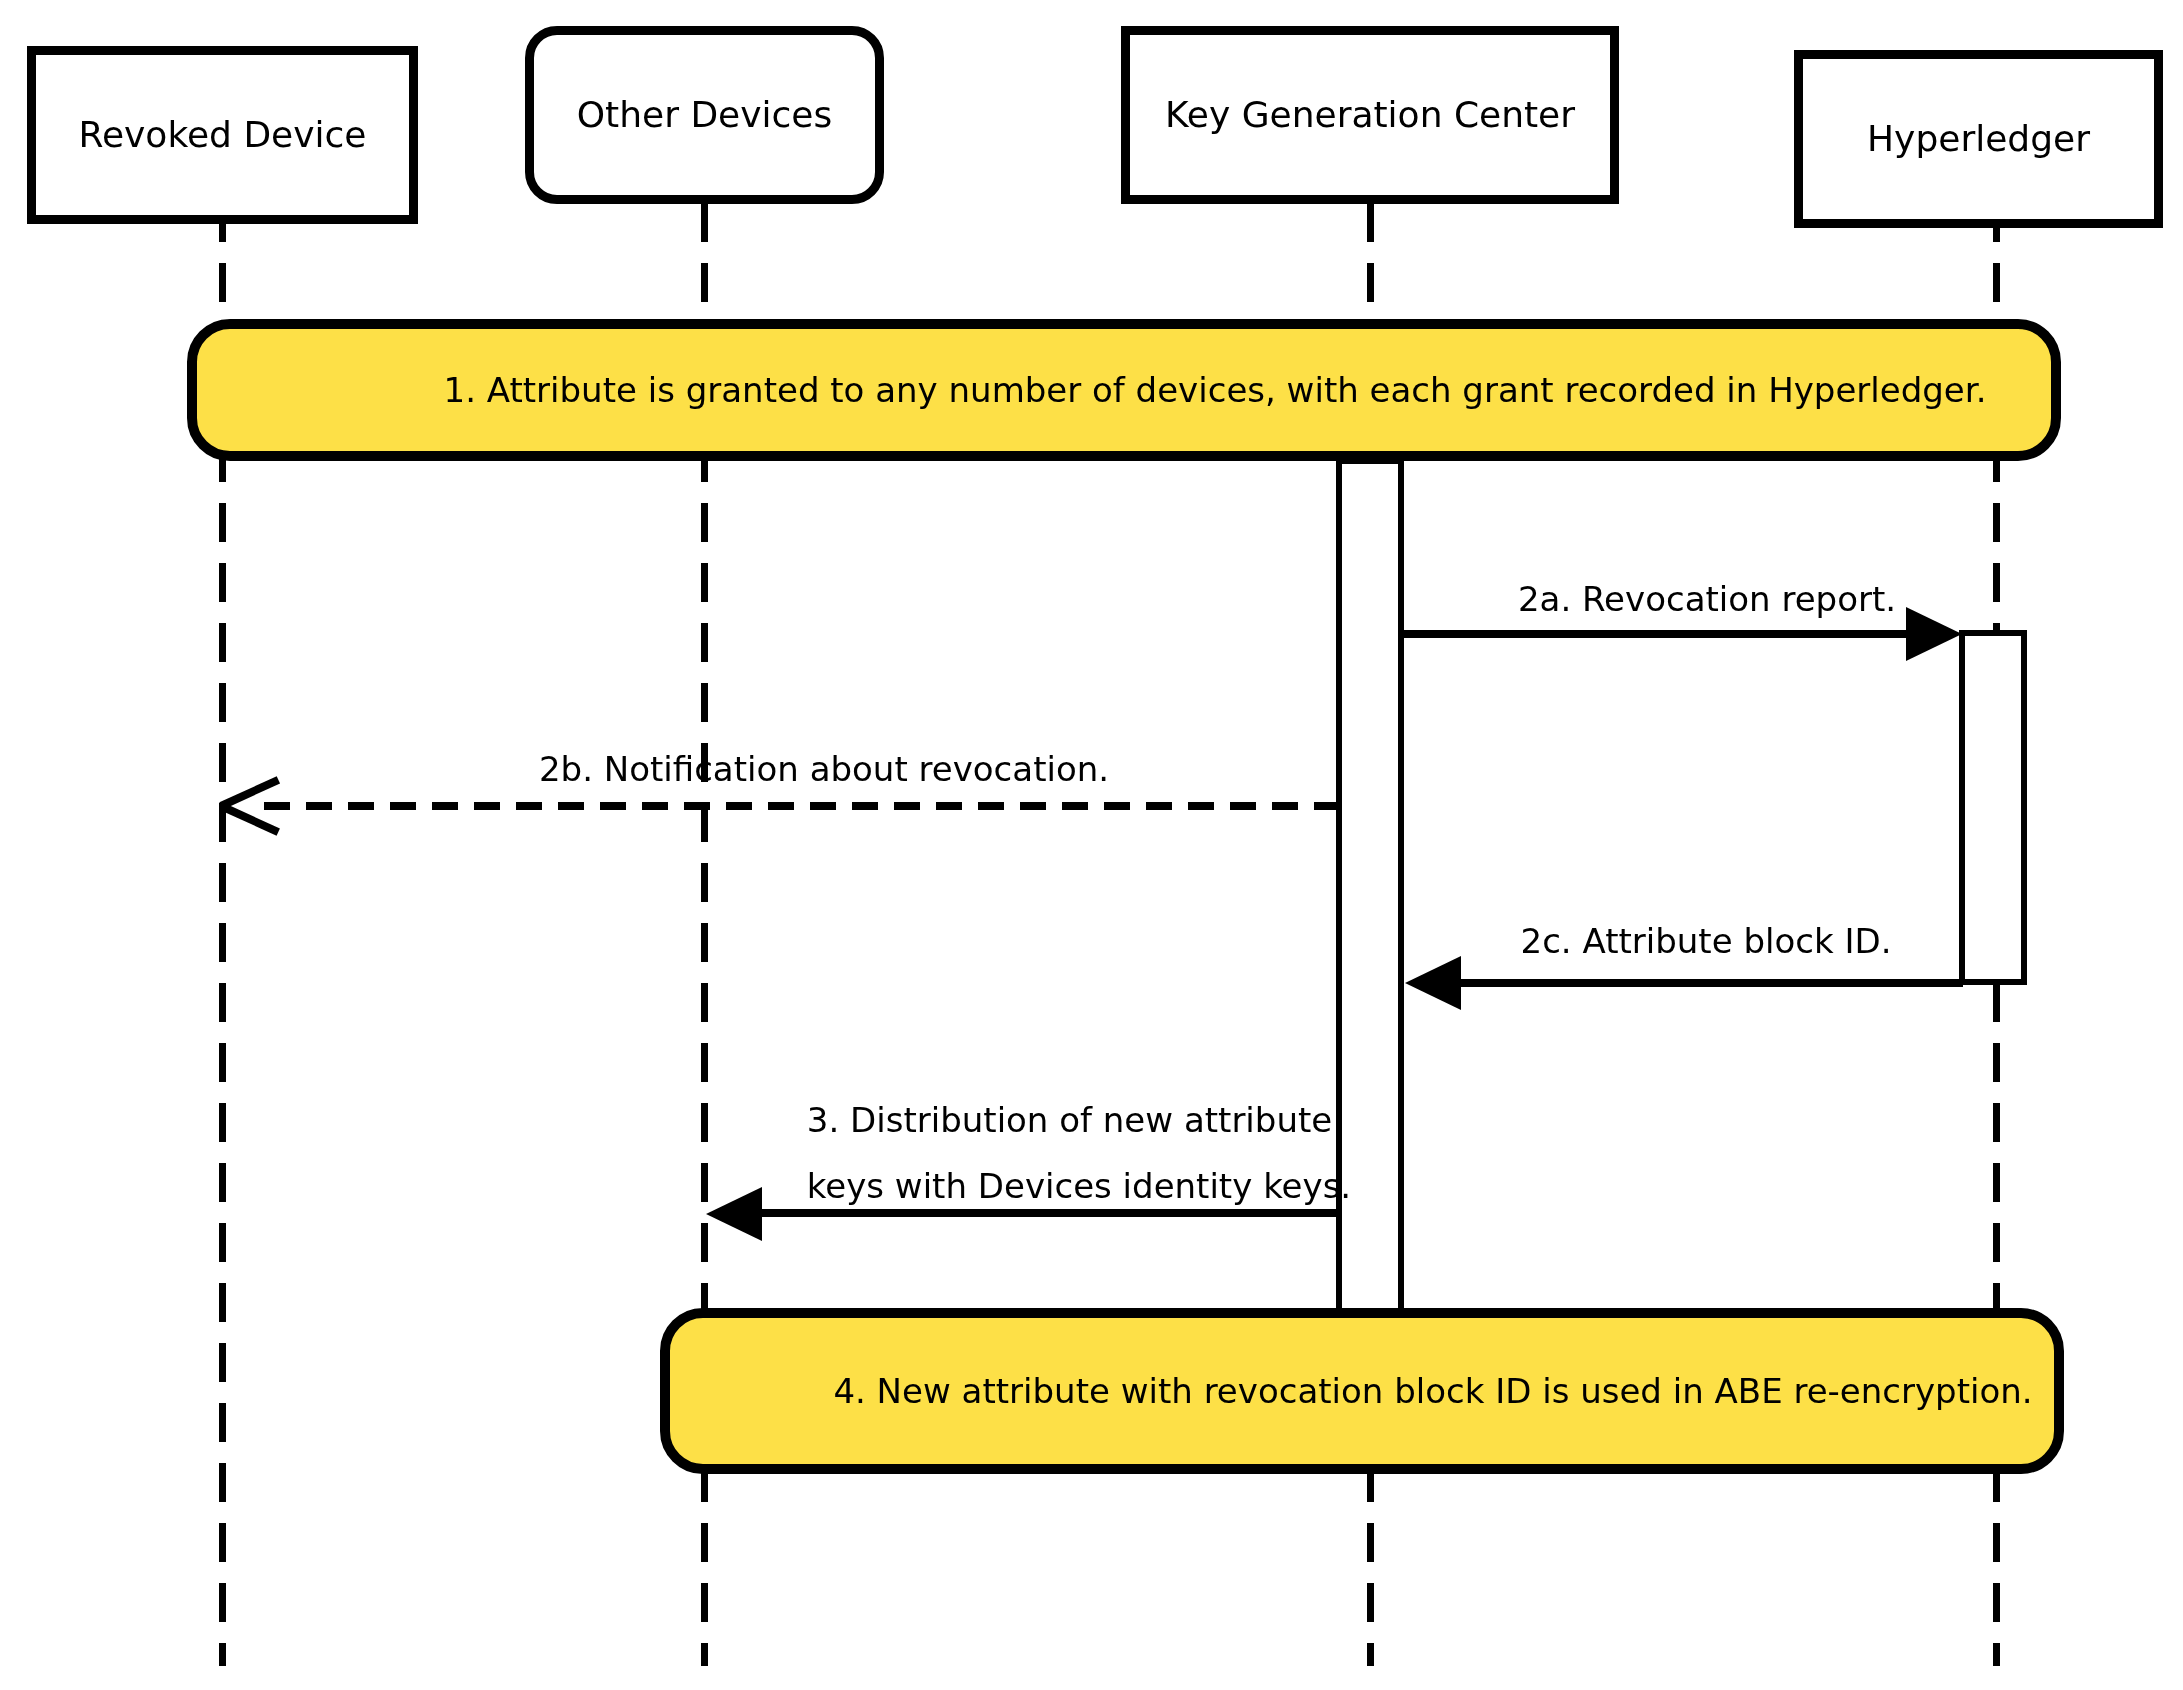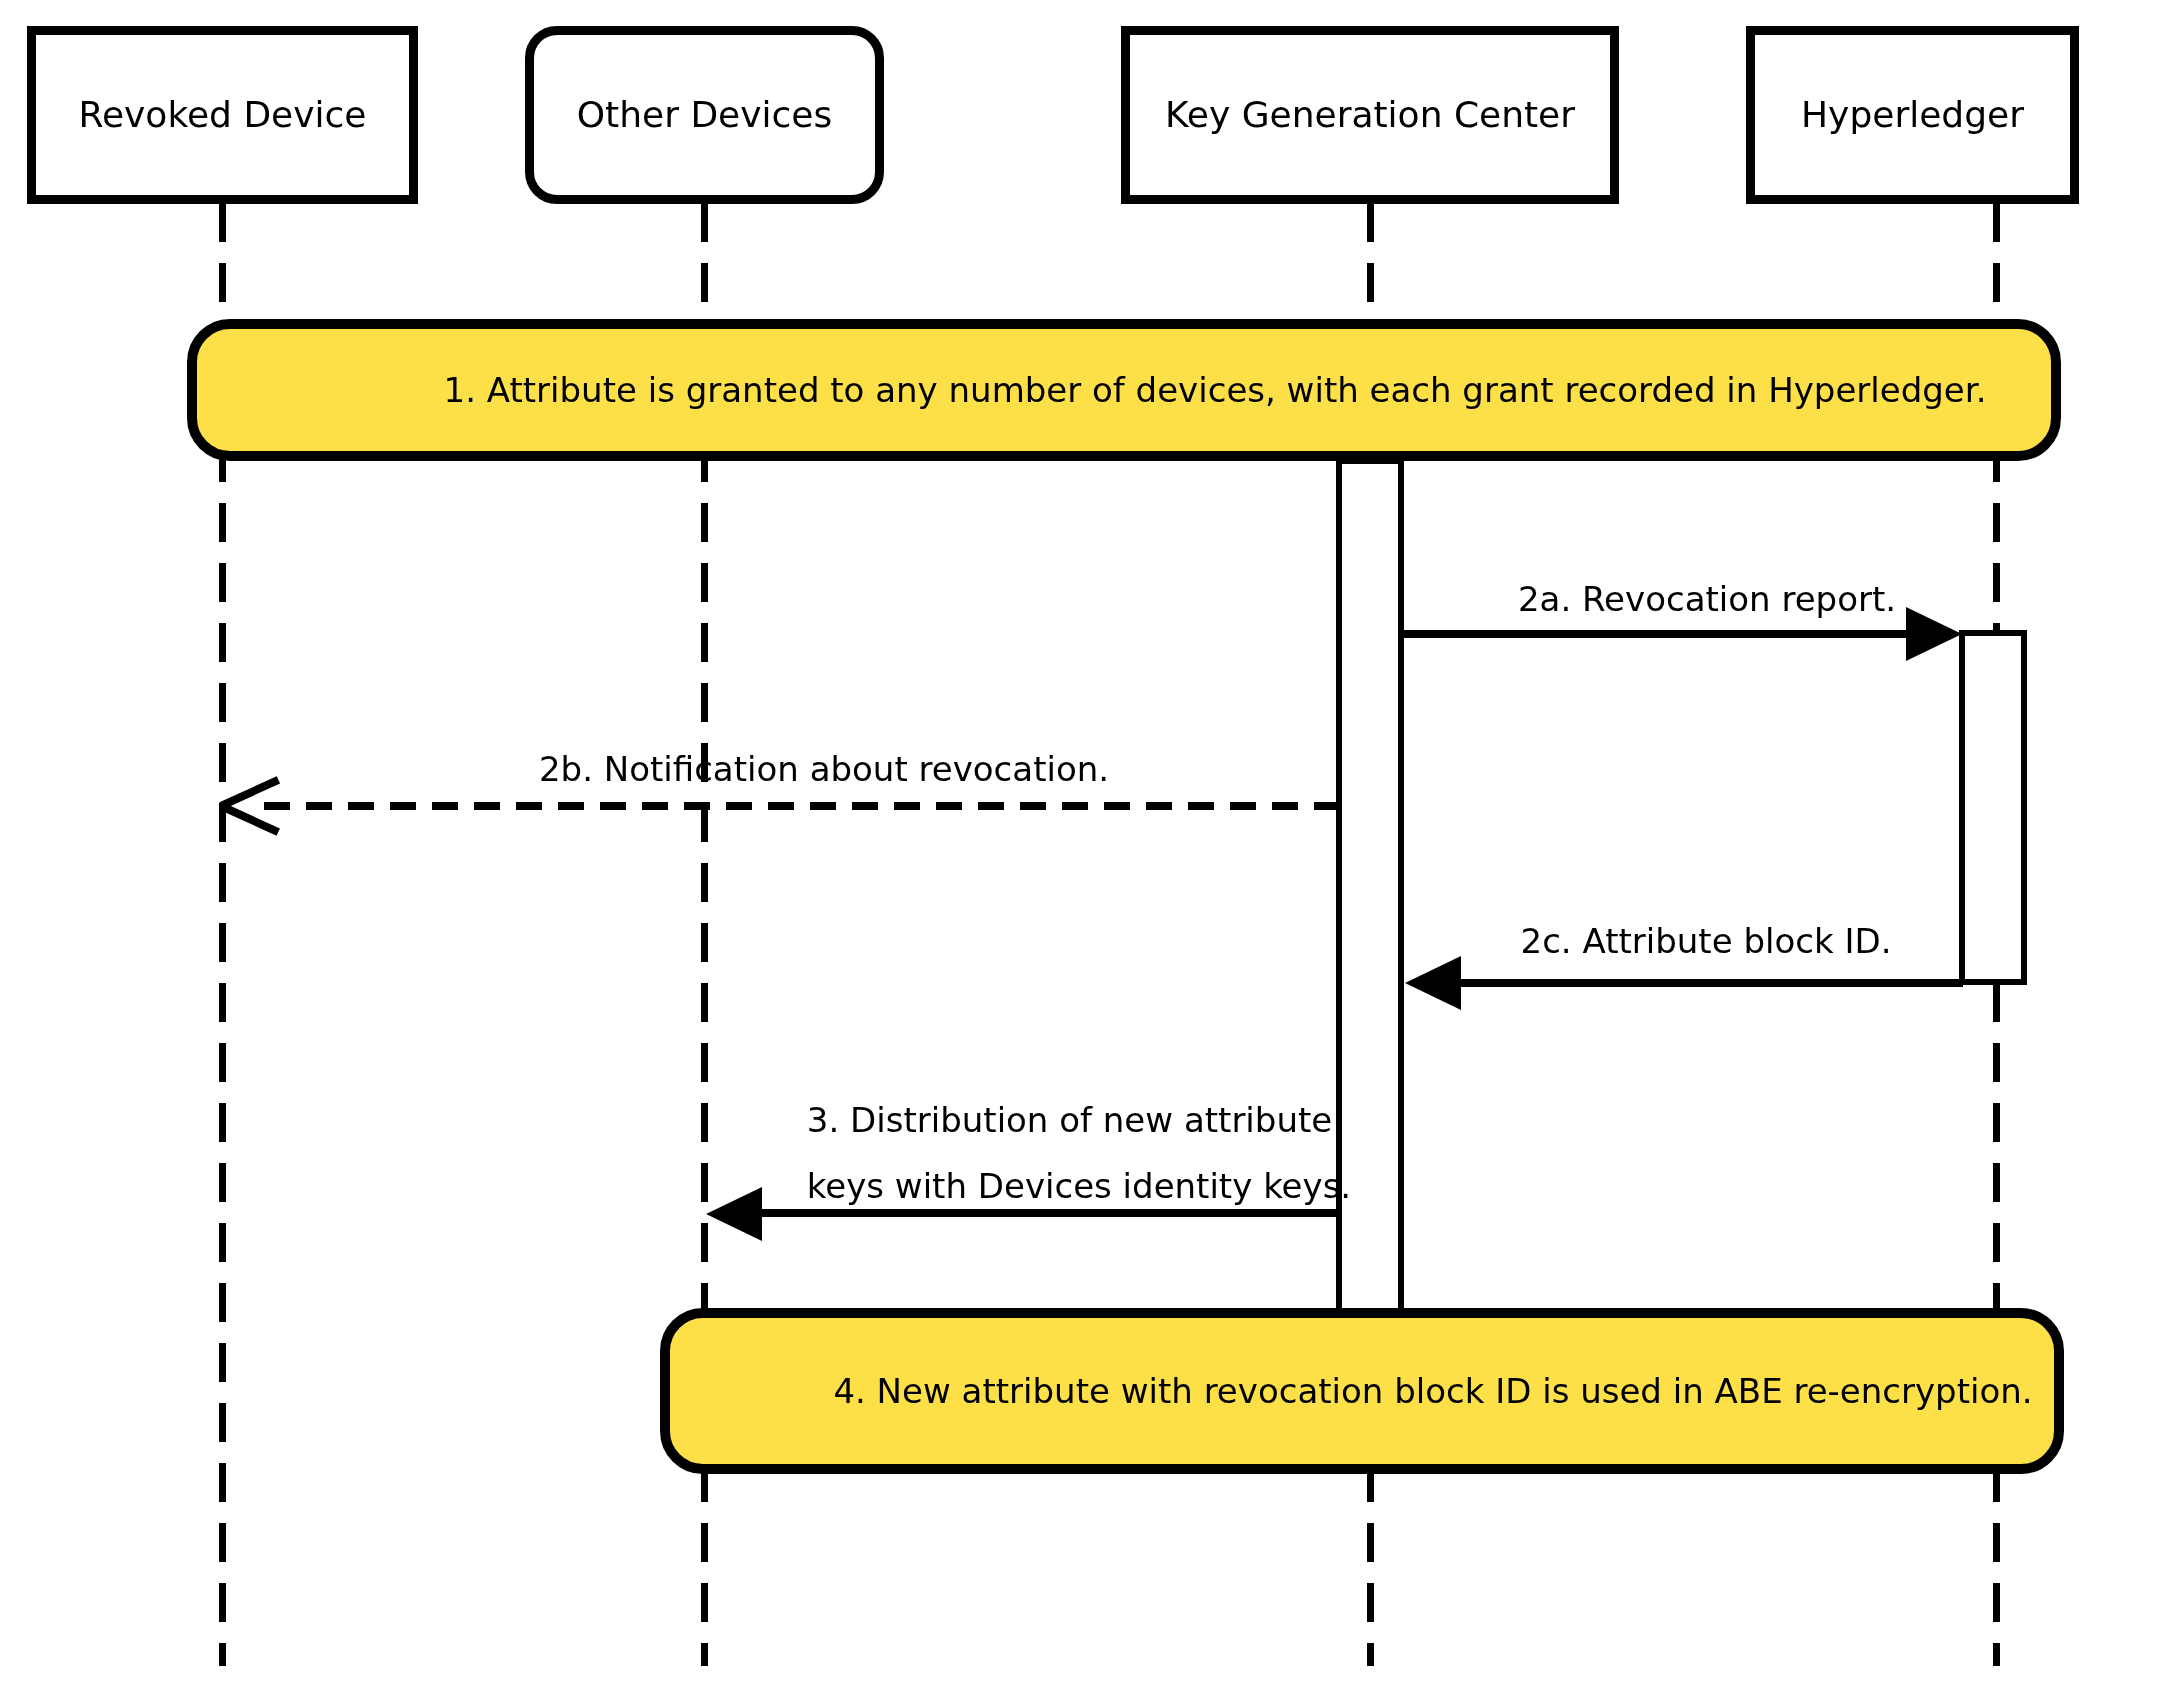--- a/index.html
+++ b/index.html
@@ -7,24 +7,24 @@
     position:relative;width:2183px;height:1691px;background:#ffffff;overflow:hidden;
     font-family:"DejaVu Sans","Liberation Sans",sans-serif;color:#000;
   }
   
   .actor{
     position:absolute;top:25.5px;height:178px;box-sizing:border-box;
     border:9.5px solid #000;background:#fff;
     display:flex;align-items:center;justify-content:center;
     font-size:36px;white-space:nowrap;
   }
-  #actor-revoked{left:27px;width:391px;}
+  #actor-revoked{left:27px;width:391px;margin-top:20px;}
   #actor-other{left:525px;width:359px;border-radius:32px;}
   #actor-kgc{left:1121px;width:498px;}
-  #actor-hyperledger{left:1746px;width:333px;}
+  #actor-hyperledger{left:1794px;width:369px;margin-top:24px;}
   
   .lifeline{
     position:absolute;top:203px;height:1463px;width:6.5px;
     background:repeating-linear-gradient(to bottom,#000 0 39px,transparent 39px 60px);
   }
   #life-revoked{left:219px;}
   #life-other{left:701px;}
   #life-kgc{left:1367px;}
   #life-hyperledger{left:1993px;}
   

